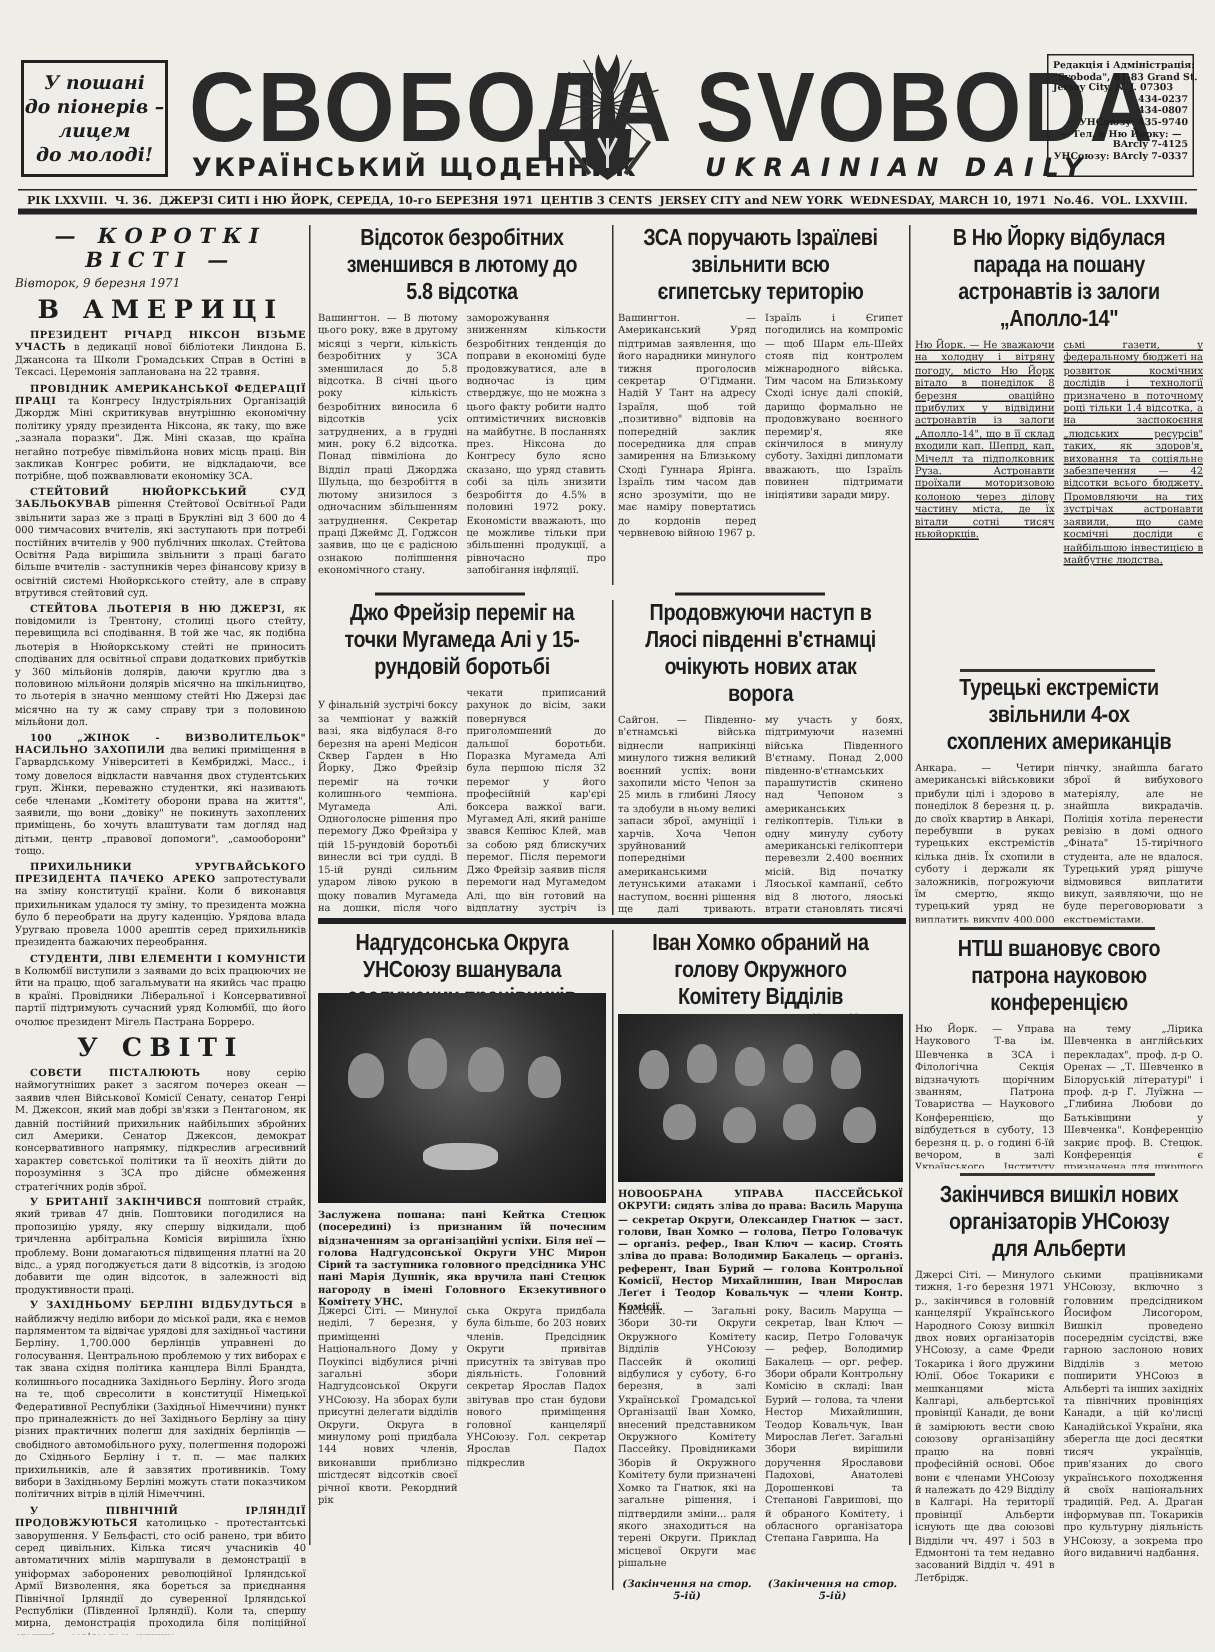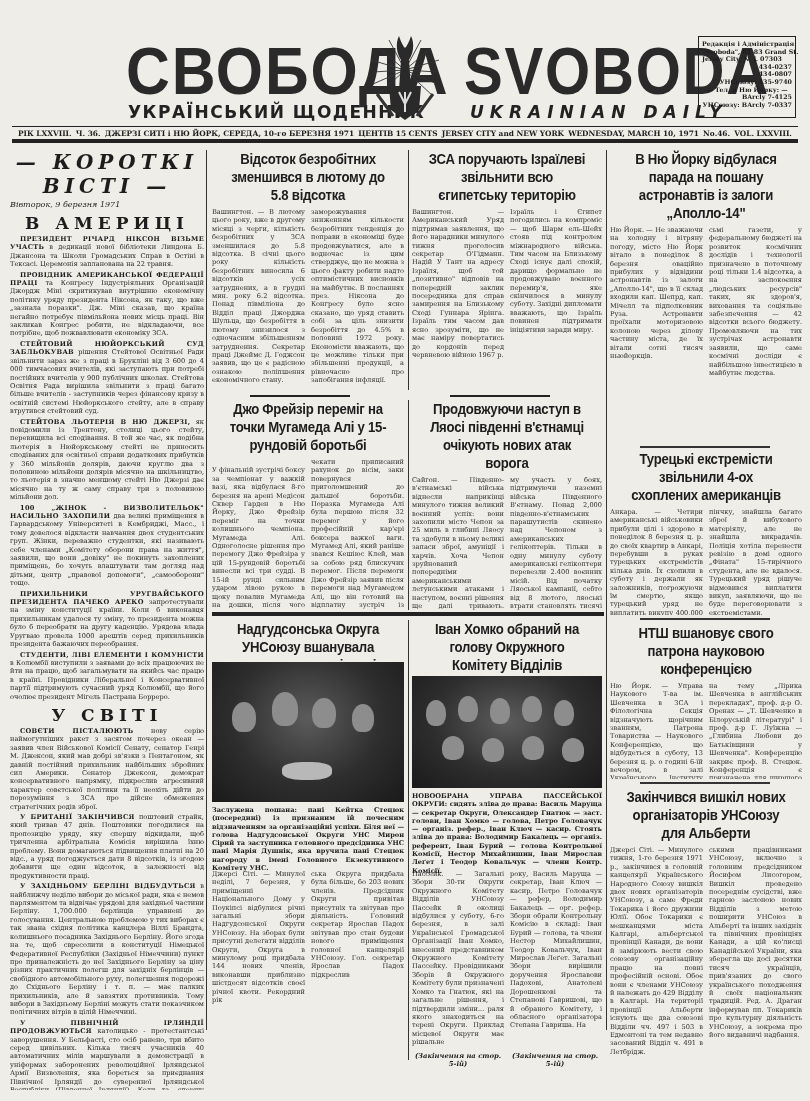--- a/index.html
+++ b/index.html
@@ -19,21 +19,21 @@
   .contact-box div { white-space: nowrap; }
 
   .dateline { position: absolute; left: 12px; top: 126px; width: 786px; height: 17px; border-top: 1.5px solid #222; border-bottom: 4px solid #222; display: flex; align-items: center; justify-content: space-between; font-size: 7.4px; font-weight: bold; padding: 4px 6px; white-space: nowrap; }
 
   
   .col { position: absolute; overflow: hidden; }
   .vrule { position: absolute; width: 1px; background: #333; }
   .hrule { position: absolute; height: 1px; background: #333; }
   .hrule.thick { height: 4px; background: #222; }
 
-  .news-header { text-align: center; font-family: "DejaVu Serif", serif; font-style: italic; font-weight: bold; font-size: 20px; letter-spacing: 5px; }
+  .news-header { text-align: center; font-family: "DejaVu Serif", serif; font-style: italic; font-weight: bold; font-size: 14px; letter-spacing: 5px; }
   .news-date { font-style: italic; font-size: 8px; margin-top: 2px; }
   .region-head { text-align: center; font-family: "DejaVu Serif", serif; font-weight: bold; font-size: 17px; letter-spacing: 5px; margin: 4px 0 2px; }
   .brief { font-size: 6.6px; line-height: 8.4px; text-align: justify; text-indent: 10px; margin-bottom: 2px; }
   .brief b { font-weight: bold; letter-spacing: 0.3px; }
 
   .headline { font-family: "Liberation Sans", sans-serif; font-weight: bold; font-size: 15.5px; line-height: 18px; text-align: center; transform: scaleX(0.85); transform-origin: center; letter-spacing: -0.3px; }
   .body-text { font-size: 6.6px; line-height: 8.4px; text-align: justify; color: #2b2b2b; }
   .body-cols { display: flex; gap: 6px; }
   .body-cols > div { flex: 1; }
 
@@ -42,20 +42,26 @@
   .caption { font-size: 6.6px; line-height: 8.3px; text-align: justify; font-weight: bold; }
   .cont { font-style: italic; font-weight: bold; font-size: 6.8px; text-align: center; }
   .short-rule { height: 2px; background: #222; margin: 0 auto; }
 </style>
 </head>
 <body>
 
 <div class="page">
 
   <div class="masthead">
+    <div class="motto-box">
+      <div>У пошані</div>
+      <div>до піонерів –</div>
+      <div>лицем</div>
+      <div>до молоді!</div>
+    </div>
     <div class="title-cyr">СВОБОДА</div>
     <div class="sub-cyr">УКРАЇНСЬКИЙ ЩОДЕННИК</div>
     <div class="emblem">
       <svg width="72" height="92" viewBox="0 0 72 92">
         <g stroke="#333" stroke-width="0.9">
           <line x1="36" y1="40" x2="2" y2="30"></line>
             <line x1="36" y1="40" x2="4" y2="42"></line>
           <line x1="36" y1="40" x2="4" y2="54"></line>
             <line x1="36" y1="40" x2="8" y2="66"></line>
           <line x1="36" y1="40" x2="70" y2="30"></line>
@@ -85,21 +91,21 @@
       <div style="text-align:center">— Тел. в Ню Йорку: —</div>
       <div>BArcly 7-4125</div>
       <div>УНСоюзу: BArcly 7-0337</div>
     </div>
   </div>
 
   <div class="dateline">
     <span>РІК LXXVIII.</span>
     <span>Ч. 36.</span>
     <span>ДЖЕРЗІ СИТІ і НЮ ЙОРК, СЕРЕДА, 10-го БЕРЕЗНЯ 1971</span>
-    <span>ЦЕНТІВ 15 CENTS</span>
+    <span>ЦЕНТІВ 3 CENTS</span>
     <span>JERSEY CITY and NEW YORK</span>
     <span>WEDNESDAY, MARCH 10, 1971</span>
     <span>No.46.</span>
     <span>VOL. LXXVIII.</span>
   </div>
 
   <div class="col" style="left:10px; top:150px; width:194px; height:940px;">
     <div class="news-header">— КОРОТКІ ВІСТІ —</div>
     <div class="news-date">Вівторок, 9 березня 1971</div>
     <div class="region-head">В АМЕРИЦІ</div>
@@ -135,21 +141,21 @@
     <div class="body-cols" style="margin-top:4px;">
       <div class="body-text">Вашингтон. — Американський Уряд підтримав заявлення, що його нарадники минулого тижня проголосив секретар О'Гідманн. Надій У Тант на адресу Ізраїля, щоб той „позитивно" відповів на попередній заклик посередника для справ замирення на Близькому Сході Гуннара Ярінга. Ізраїль тим часом дав ясно зрозуміти, що не має наміру повертатись до кордонів перед червневою війною 1967 р.</div>
       <div class="body-text">Ізраїль і Єгипет погодились на компроміс — щоб Шарм ель-Шейх стояв під контролем міжнародного війська. Тим часом на Близькому Сході існує далі спокій, дарищо формально не продовжувано воєнного перемир'я, яке скінчилося в минулу суботу. Західні дипломати вважають, що Ізраїль повинен підтримати ініціятиви заради миру.</div>
     </div>
   </div>
 
   <div class="vrule" style="left:606px; top:150px; height:880px;"></div>
 
   <div class="col" style="left:610px; top:150px; width:192px; height:290px;">
     <div class="headline">В Ню Йорку відбулася парада на пошану астронавтів із залоги „Аполло-14"</div>
-    <div class="body-cols" style="margin-top:4px;">
+    <div class="body-cols" style="margin-top:4px;text-decoration:underline;">
       <div class="body-text">Ню Йорк. — Не зважаючи на холодну і вітряну погоду, місто Ню Йорк вітало в понеділок 8 березня овацiйно прибулих у відвідини астронавтів із залоги „Аполло-14", що в її склад входили кап. Шепрд, кап. Мічелл та підполковник Руза. Астронавти проїхали моторизовою колоною через ділову частину міста, де їх вітали сотні тисяч ньюйоркців.</div>
       <div class="body-text">сьмі газети, у федеральному бюджеті на розвиток космічних дослідів і технології призначено в поточному році тільки 1.4 відсотка, а на заспокоєння „людських ресурсів" таких, як здоров'я, виховання та соціяльне забезпечення — 42 відсотки всього бюджету. Промовляючи на тих зустрічах астронавти заявили, що саме космічні досліди є найбільшою інвестицією в майбутнє людства.</div>
     </div>
   </div>
 
   <div class="short-rule" style="position:absolute; left:250px; top:395px; width:100px;"></div>
   <div class="short-rule" style="position:absolute; left:450px; top:395px; width:100px;"></div>
 
   <div class="col" style="left:212px; top:400px; width:192px; height:210px;">
     <div class="headline">Джо Фрейзір переміг на точки Мугамеда Алі у 15-рундовій боротьбі</div>

